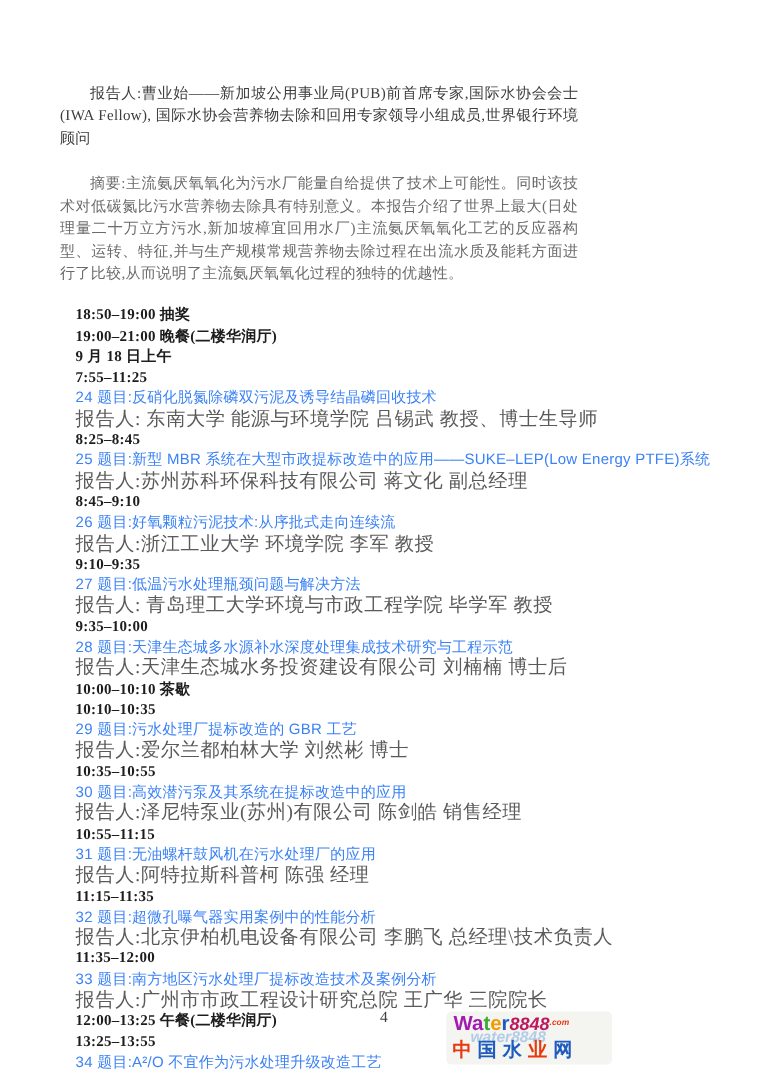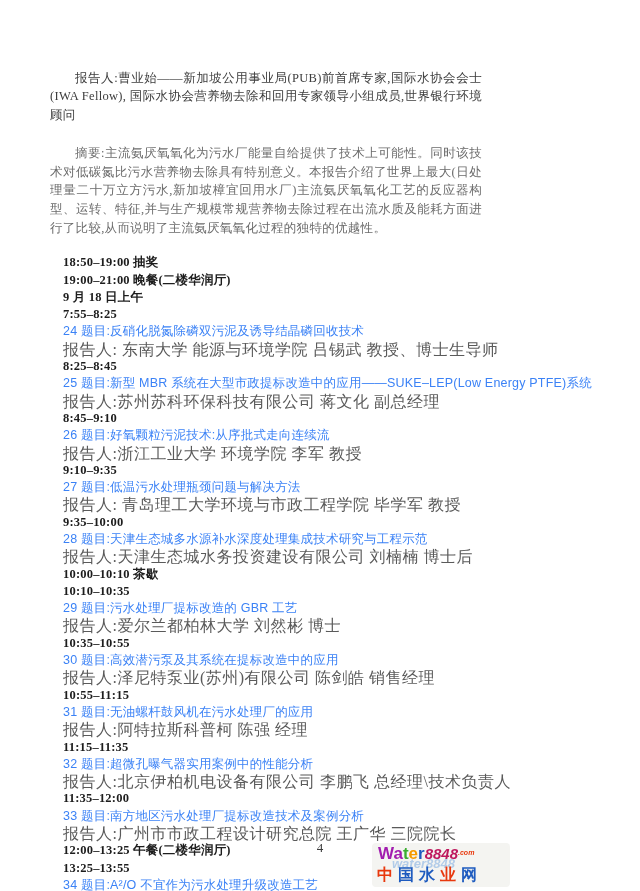--- a/index.html
+++ b/index.html
@@ -115,21 +115,21 @@
 <body>
 
 <div class="page">
   <div class="content">
     <p class="para intro">报告人:曹业始——新加坡公用事业局(PUB)前首席专家,国际水协会会士(IWA Fellow), 国际水协会营养物去除和回用专家领导小组成员,世界银行环境顾问</p>
     <p class="para abstract">摘要:主流氨厌氧氧化为污水厂能量自给提供了技术上可能性。同时该技术对低碳氮比污水营养物去除具有特别意义。本报告介绍了世界上最大(日处理量二十万立方污水,新加坡樟宜回用水厂)主流氨厌氧氧化工艺的反应器构型、运转、特征,并与生产规模常规营养物去除过程在出流水质及能耗方面进行了比较,从而说明了主流氨厌氧氧化过程的独特的优越性。</p>
     <div class="schedule">
         <div class="sched-line line-time">18:50–19:00  抽奖</div>
         <div class="sched-line line-time">19:00–21:00  晚餐(二楼华润厅)</div>
         <div class="sched-line line-time">9 月 18 日上午</div>
-        <div class="sched-line line-time">7:55–8:25</div>
+        <div class="sched-line line-time">7:55–11:25</div>
         <div class="sched-line line-title">24 题目:反硝化脱氮除磷双污泥及诱导结晶磷回收技术</div>
         <div class="sched-line line-speaker">报告人: 东南大学 能源与环境学院 吕锡武 教授、博士生导师</div>
         <div class="sched-line line-time">8:25–8:45</div>
         <div class="sched-line line-title">25 题目:新型 MBR 系统在大型市政提标改造中的应用——SUKE–LEP(Low Energy PTFE)系统</div>
         <div class="sched-line line-speaker">报告人:苏州苏科环保科技有限公司   蒋文化   副总经理</div>
         <div class="sched-line line-time">8:45–9:10</div>
         <div class="sched-line line-title">26 题目:好氧颗粒污泥技术:从序批式走向连续流</div>
         <div class="sched-line line-speaker">报告人:浙江工业大学   环境学院   李军   教授</div>
         <div class="sched-line line-time">9:10–9:35</div>
         <div class="sched-line line-title">27 题目:低温污水处理瓶颈问题与解决方法</div>

